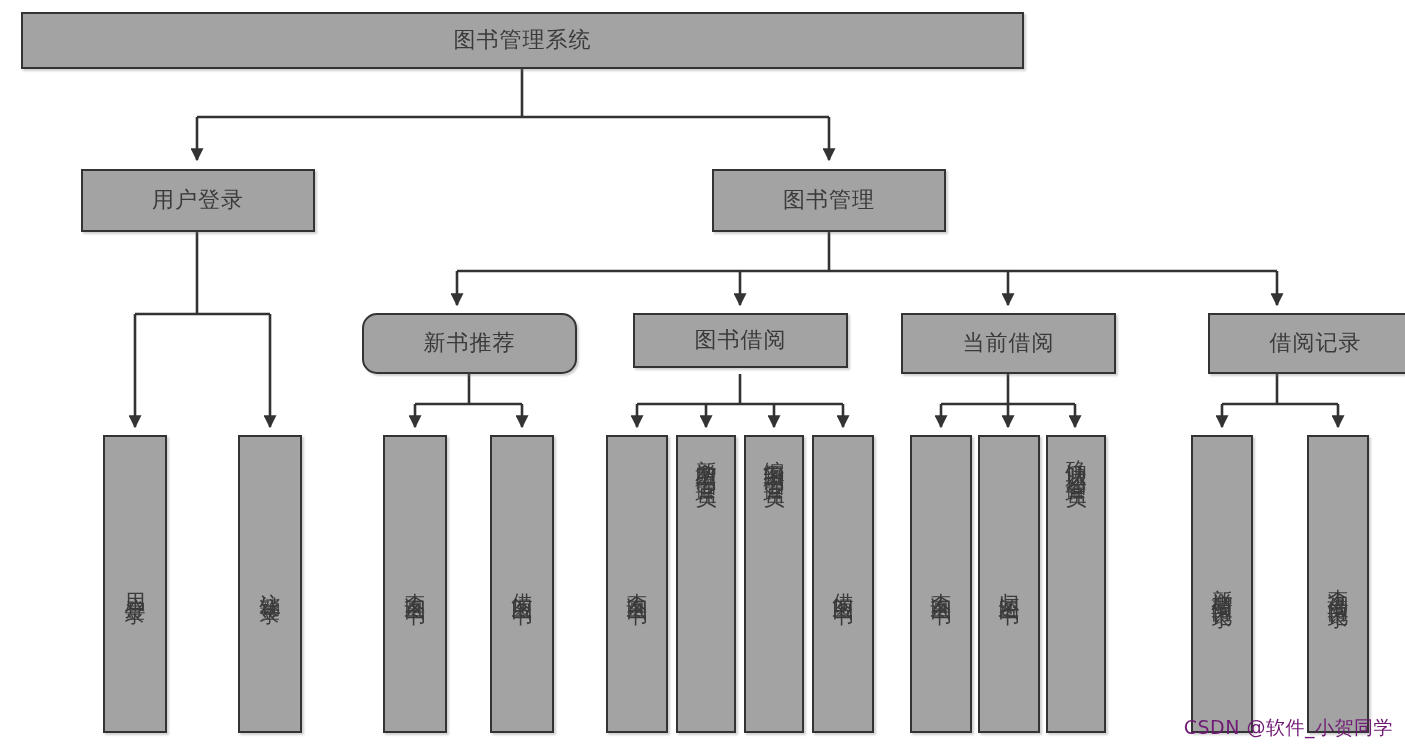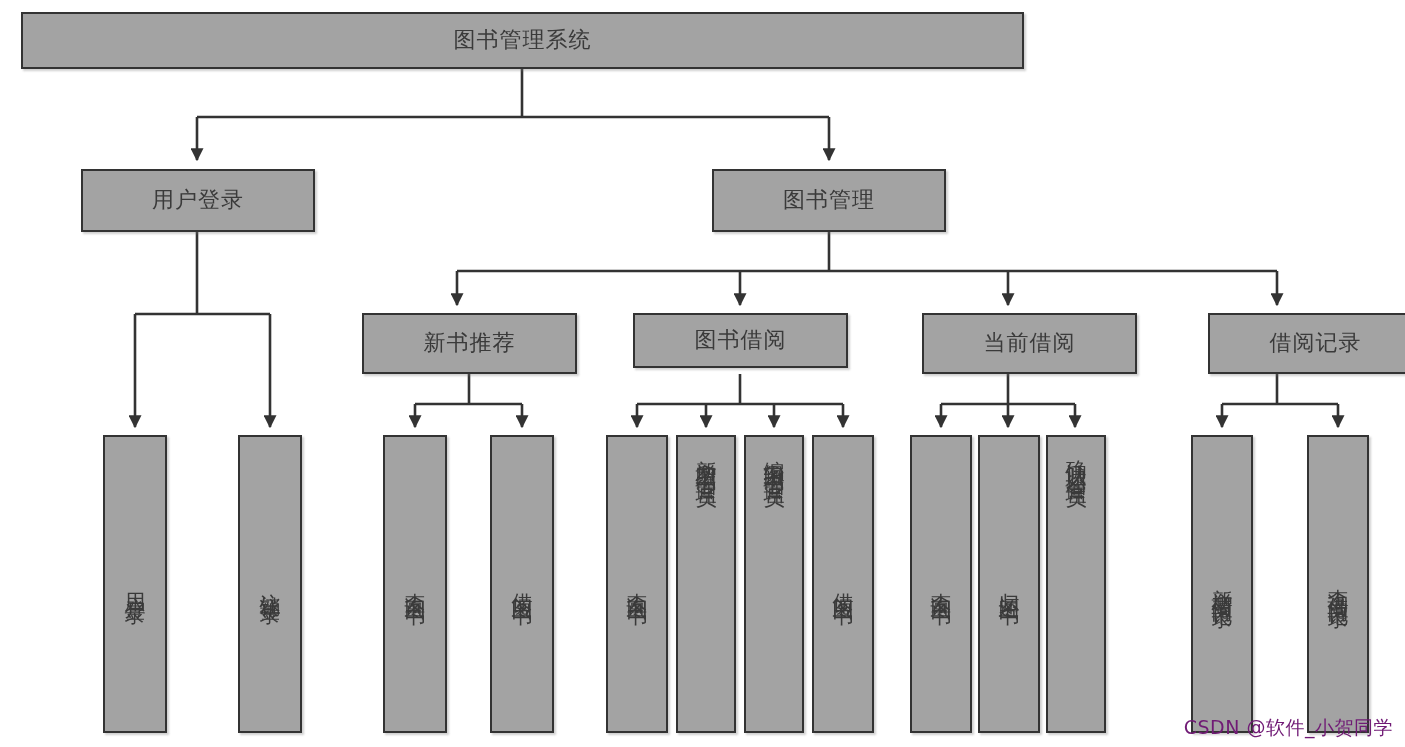--- a/index.html
+++ b/index.html
@@ -134,29 +134,29 @@
   </div>
 
   <div class="node-box" style="left:81px; top:169px; width:234px; height:63px;">
     <span class="node-label-h">用户登录</span>
   </div>
 
   <div class="node-box" style="left:712px; top:169px; width:234px; height:63px;">
     <span class="node-label-h">图书管理</span>
   </div>
 
-  <div class="node-box" style="left:362px; top:313px; width:215px; height:61px;">
+  <div class="node-box" style="left:362px; top:313px; width:215px; height:61px;border-radius:15px;">
     <span class="node-label-h">新书推荐</span>
   </div>
 
   <div class="node-box" style="left:633px; top:313px; width:215px; height:55px;">
     <span class="node-label-h">图书借阅</span>
   </div>
 
-  <div class="node-box" style="left:901px; top:313px; width:215px; height:61px;margin-left:21px;">
+  <div class="node-box" style="left:901px; top:313px; width:215px; height:61px;">
     <span class="node-label-h">当前借阅</span>
   </div>
 
   <div class="node-box" style="left:1208px; top:313px; width:215px; height:61px;">
     <span class="node-label-h">借阅记录</span>
   </div>
 
   <div class="node-box leaf-box centered" style="left:103px; top:435px; width:64px; height:298px;">
     <span class="node-label-v">用户登录</span>
   </div>

